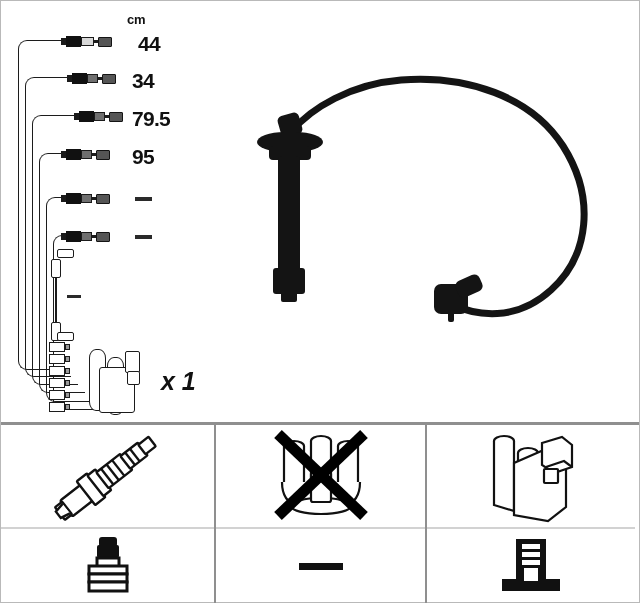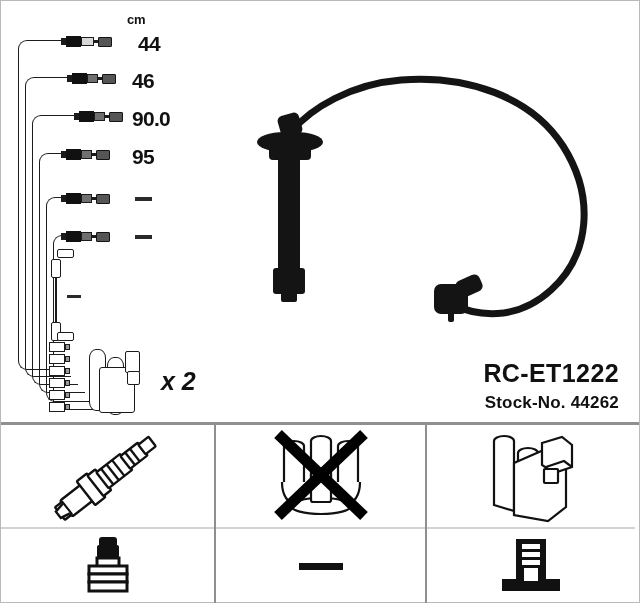--- a/index.html
+++ b/index.html
@@ -87,33 +87,33 @@
 
     <div class="lead">
       <div class="wire" style="left:24px;top:76px;width:46px;height:300px;"></div>
       <div class="conn" style="left:66px;top:71px;">
         <span class="c-tab"></span>
         <span class="c-blk"></span>
         <span class="c-mid"></span>
         <span class="c-gap"></span>
         <span class="c-end"></span>
       </div>
-      <div class="meas" style="left:131px;top:68px;">46</div>
+      <div class="meas" style="left:131px;top:68px;">34</div>
     </div>
 
     <div class="lead">
       <div class="wire" style="left:31px;top:114px;width:46px;height:270px;"></div>
       <div class="conn" style="left:73px;top:109px;">
         <span class="c-tab"></span>
         <span class="c-blk"></span>
         <span class="c-mid"></span>
         <span class="c-gap"></span>
         <span class="c-end"></span>
       </div>
-      <div class="meas" style="left:131px;top:106px;">90.0</div>
+      <div class="meas" style="left:131px;top:106px;">79.5</div>
     </div>
 
     <div class="lead">
       <div class="wire" style="left:38px;top:152px;width:46px;height:240px;"></div>
       <div class="conn" style="left:60px;top:147px;">
         <span class="c-tab"></span>
         <span class="c-blk"></span>
         <span class="c-mid"></span>
         <span class="c-gap"></span>
         <span class="c-end"></span>
@@ -163,42 +163,40 @@
     </div>
     <div class="dash" style="left:66px;top:294px;width:14px;height:3px;"></div>
 
     <div class="coilpack" style="left:84px;top:344px;width:65px;height:72px;">
       <div class="cp-tube" style="left:4px;top:4px;width:17px;height:62px;"></div>
       <div class="cp-tube" style="left:22px;top:12px;width:17px;height:58px;"></div>
       <div class="cp-body" style="left:14px;top:22px;width:36px;height:46px;border-radius:3px;"></div>
       <div class="cp-plug" style="left:40px;top:6px;width:15px;height:22px;border-radius:2px;"></div>
       <div class="cp-plug" style="left:42px;top:26px;width:13px;height:14px;border-radius:2px;"></div>
     </div>
-    <div class="x2" style="left:160px;top:366px;">x 2</div>
+    <div class="x2" style="left:160px;top:366px;">x 1</div>
 
     <div id="main-lead">
       <svg id="arc-cable" width="385" height="300" viewBox="0 0 385 300">
         <path d="M 40 86 C 60 62, 100 38, 150 34 C 215 29, 280 50, 312 100
                  C 345 152, 338 210, 300 244 C 265 276, 225 270, 200 258" fill="none" stroke="#141414" stroke-width="7" stroke-linecap="round"></path>
       </svg>
 
       <div class="coil-boot" style="left:28px;top:68px;width:22px;height:22px;border-radius:5px;transform:rotate(-16deg);"></div>
       <div class="plug-boot-shield" style="left:6px;top:86px;width:66px;height:20px;border-radius:50%/60%;"></div>
       <div class="plug-boot-shield" style="left:18px;top:100px;width:42px;height:14px;border-radius:4px;"></div>
       <div class="plug-boot-shaft" style="left:27px;top:110px;width:22px;height:118px;"></div>
       <div class="plug-boot-shaft" style="left:22px;top:222px;width:32px;height:26px;border-radius:3px;"></div>
       <div class="plug-boot-shaft" style="left:30px;top:244px;width:16px;height:12px;border-radius:2px;"></div>
 
       <div class="coil-boot" style="left:183px;top:238px;width:34px;height:30px;border-radius:7px;"></div>
       <div class="coil-boot" style="left:205px;top:231px;width:26px;height:18px;border-radius:6px;transform:rotate(-24deg);"></div>
       <div class="coil-boot" style="left:197px;top:264px;width:6px;height:12px;border-radius:2px;"></div>
     </div>
 
-    <div id="part-no">RC-ET1222</div>
-    <div id="stock-no">Stock-No. 44262</div>
   </div>
 
   <div id="panel-divider"></div>
 
   <div id="bottom">
 
     <div class="bcol c1">
       <div class="brow r1">
         <div class="cell-center">
           <svg width="150" height="96" viewBox="0 0 150 96">

